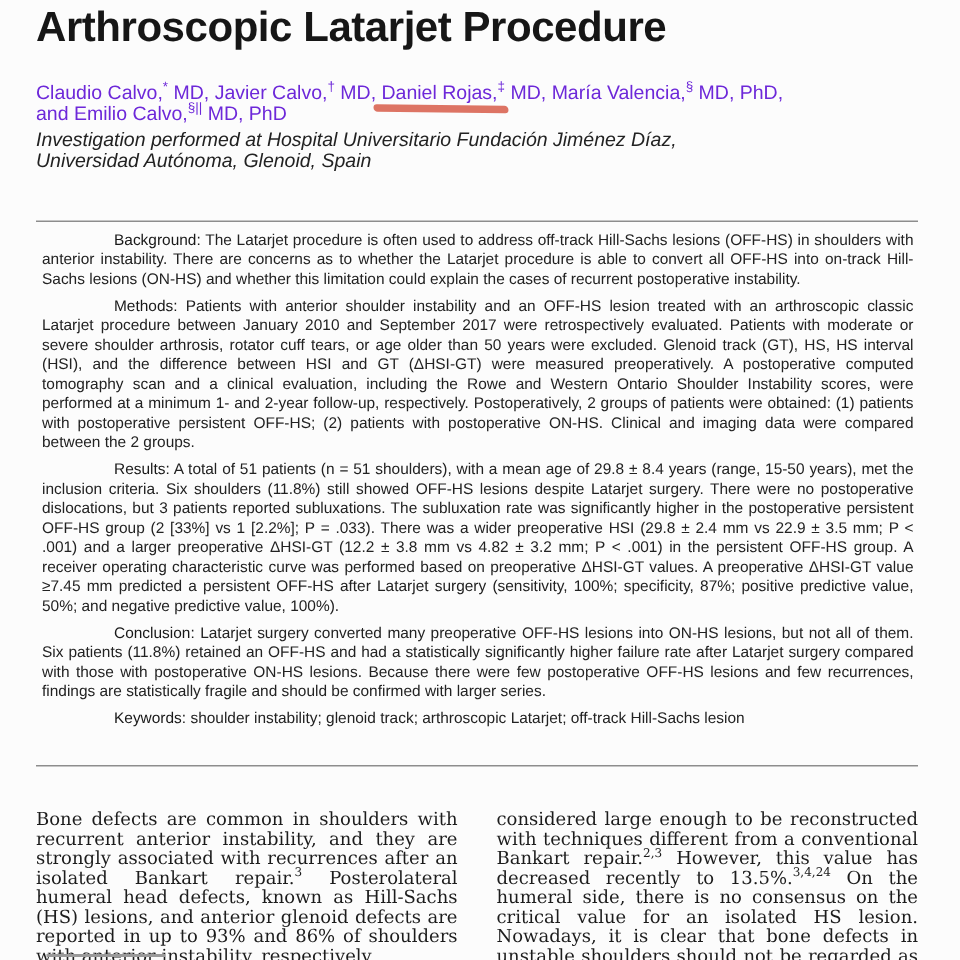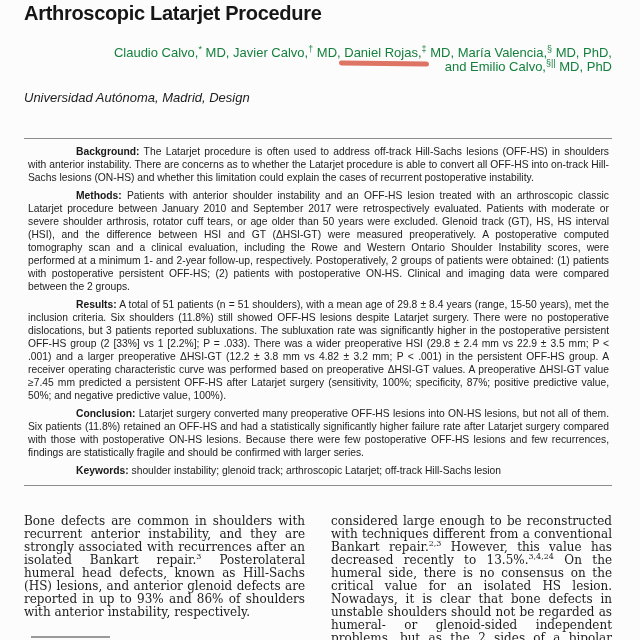--- a/index.html
+++ b/index.html
@@ -14,32 +14,31 @@
     position: relative;
     color: #1d1d1d;
     font-family: "Liberation Sans", sans-serif;
     -webkit-font-smoothing: antialiased;
   }
   .page {
     padding: 2px 28px 0 24px;
   }
   
   .title {
-    font-size: 20px;
+    font-size: 28px;
     font-weight: bold;
     letter-spacing: -0.3px;
     margin: 0 0 21px 0;
     color: #161616;
   }
   .authors {
     font-size: 13px;
     line-height: 14px;
     margin: 0 0 0 0;
-    color: #15803d;
-    text-align: right;
+    color: #6d28d9;
   }
   .authors sup {
     font-size: 9px;
     line-height: 0;
   }
   .author-hl {
     position: relative;
     display: inline-block;
   }
   
@@ -70,24 +69,24 @@
     padding: 6px 3px 7px 4px;
   }
   .abstract p {
     font-size: 10.3px;
     line-height: 13px;
     text-align: justify;
     margin: 0 0 5px 0;
     color: #222;
   }
   .abstract p:last-child {
-    margin-bottom: 1px;
+    margin-bottom: 17px;
   }
   .abstract .lbl {
-    font-weight: bold;
+    font-weight: normal;
     color: #181818;
     padding-left: 48px;
   }
   
   .bodycols {
     display: flex;
     gap: 26px;
     margin-top: 29px;
     font-family: "DejaVu Serif", serif;
     font-size: 12px;
@@ -113,21 +112,21 @@
 </style>
 </head>
 <body>
 
 <div class="page">
 
   <h1 class="title">Arthroscopic Latarjet Procedure</h1>
 
   <p class="authors"><span><span>Claudio Calvo,</span><sup>*</sup></span><span> MD, </span><span><span>Javier Calvo,</span><sup>†</sup></span><span> MD, </span><span class="author-hl"><span>Daniel Rojas,</span><sup>‡</sup></span><span> MD, </span><span><span>María Valencia,</span><sup>§</sup></span><span> MD, PhD,</span><br><span><span>and Emilio Calvo,</span><sup>§||</sup></span><span> MD, PhD</span></p>
 
-  <p class="affiliation"><br><span>Universidad Autónoma, Madrid, Design</span></p>
+  <p class="affiliation"><span>Investigation performed at Hospital Universitario Fundación Jiménez Díaz,</span><br><span>Universidad Autónoma, Glenoid, Spain</span></p>
 
   <div class="abstract">
     <p><span class="lbl">Background:</span><span> The Latarjet procedure is often used to address off-track Hill-Sachs lesions (OFF-HS) in shoulders with anterior instability. There are concerns as to whether the Latarjet procedure is able to convert all OFF-HS into on-track Hill-Sachs lesions (ON-HS) and whether this limitation could explain the cases of recurrent postoperative instability.</span></p>
     <p><span class="lbl">Methods:</span><span> Patients with anterior shoulder instability and an OFF-HS lesion treated with an arthroscopic classic Latarjet procedure between January 2010 and September 2017 were retrospectively evaluated. Patients with moderate or severe shoulder arthrosis, rotator cuff tears, or age older than 50 years were excluded. Glenoid track (GT), HS, HS interval (HSI), and the difference between HSI and GT (ΔHSI-GT) were measured preoperatively. A postoperative computed tomography scan and a clinical evaluation, including the Rowe and Western Ontario Shoulder Instability scores, were performed at a minimum 1- and 2-year follow-up, respectively. Postoperatively, 2 groups of patients were obtained: (1) patients with postoperative persistent OFF-HS; (2) patients with postoperative ON-HS. Clinical and imaging data were compared between the 2 groups.</span></p>
     <p><span class="lbl">Results:</span><span> A total of 51 patients (n = 51 shoulders), with a mean age of 29.8 ± 8.4 years (range, 15-50 years), met the inclusion criteria. Six shoulders (11.8%) still showed OFF-HS lesions despite Latarjet surgery. There were no postoperative dislocations, but 3 patients reported subluxations. The subluxation rate was significantly higher in the postoperative persistent OFF-HS group (2 [33%] vs 1 [2.2%]; P = .033). There was a wider preoperative HSI (29.8 ± 2.4 mm vs 22.9 ± 3.5 mm; P &lt; .001) and a larger preoperative ΔHSI-GT (12.2 ± 3.8 mm vs 4.82 ± 3.2 mm; P &lt; .001) in the persistent OFF-HS group. A receiver operating characteristic curve was performed based on preoperative ΔHSI-GT values. A preoperative ΔHSI-GT value ≥7.45 mm predicted a persistent OFF-HS after Latarjet surgery (sensitivity, 100%; specificity, 87%; positive predictive value, 50%; and negative predictive value, 100%).</span></p>
     <p><span class="lbl">Conclusion:</span><span> Latarjet surgery converted many preoperative OFF-HS lesions into ON-HS lesions, but not all of them. Six patients (11.8%) retained an OFF-HS and had a statistically significantly higher failure rate after Latarjet surgery compared with those with postoperative ON-HS lesions. Because there were few postoperative OFF-HS lesions and few recurrences, findings are statistically fragile and should be confirmed with larger series.</span></p>
     <p><span class="lbl">Keywords:</span><span> shoulder instability; glenoid track; arthroscopic Latarjet; off-track Hill-Sachs lesion</span></p>
   </div>
 
   <div class="bodycols">

